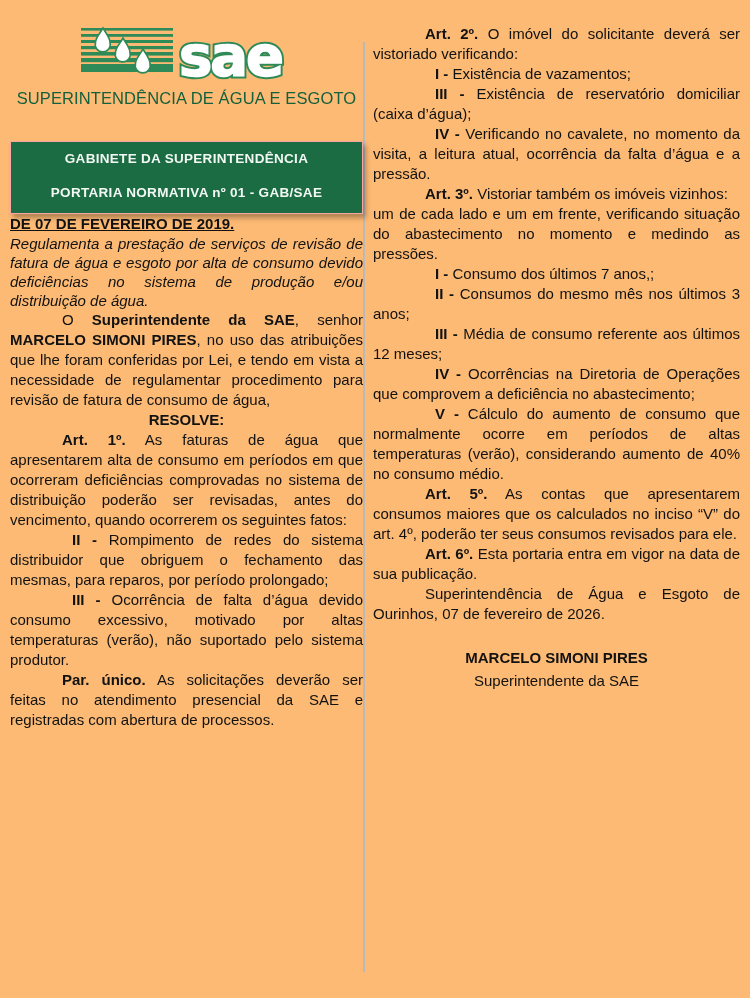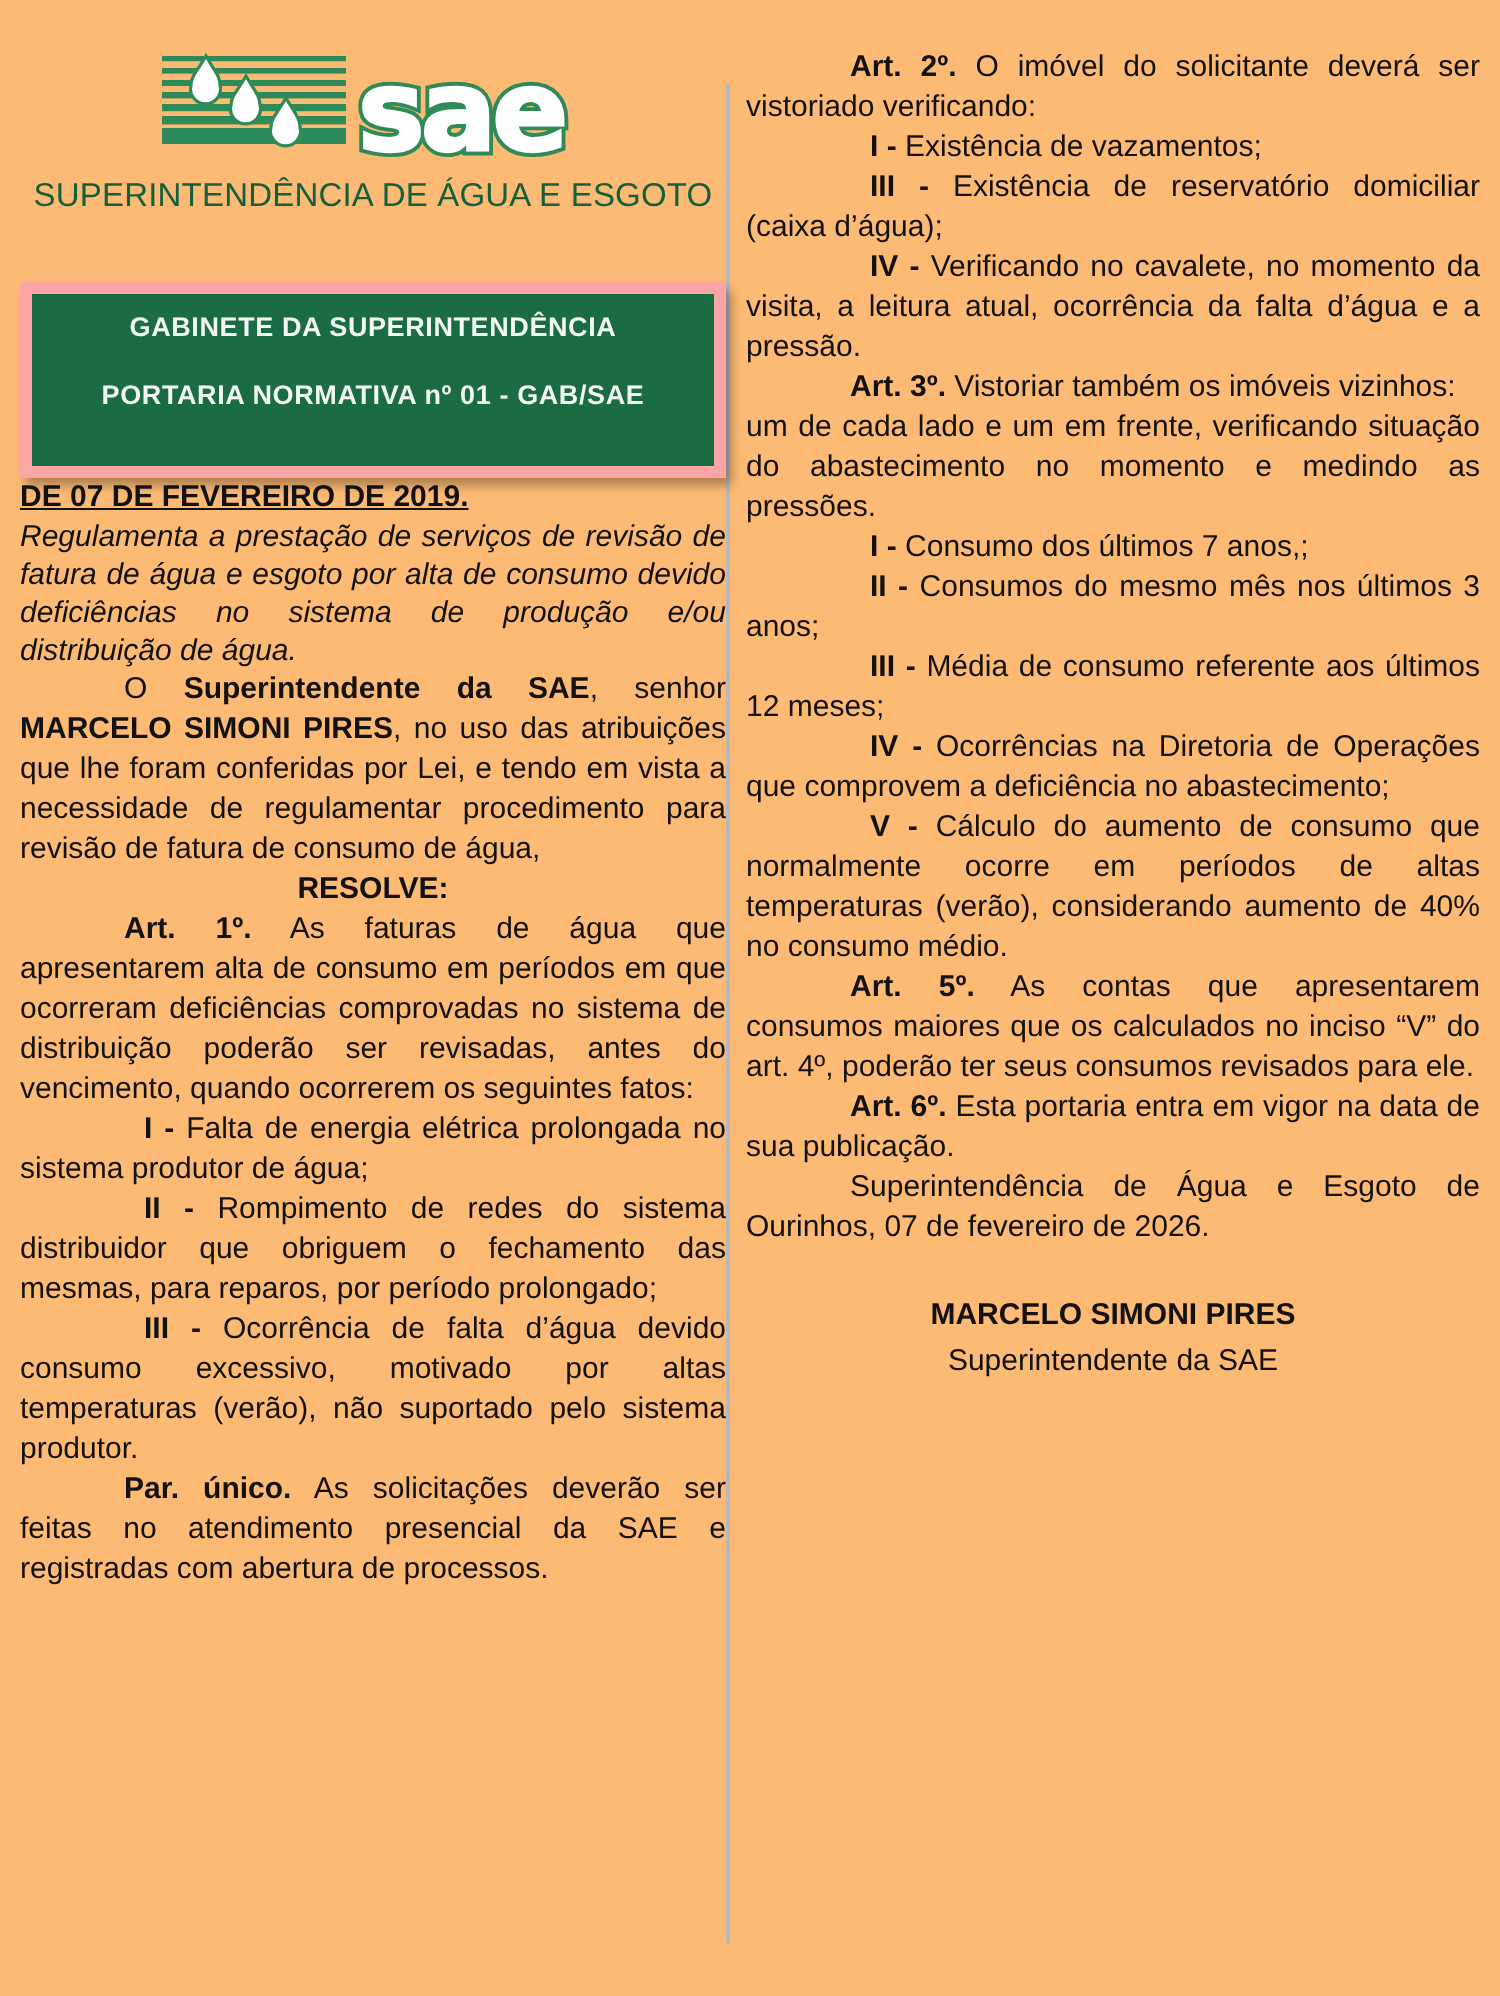--- a/index.html
+++ b/index.html
@@ -17,24 +17,24 @@
   .col-left{position:absolute;left:10px;top:0;width:353px;}
   .col-right{position:absolute;left:373px;top:0;width:367px;}
 
   
   .logo-wrap{margin:24px auto 0;width:212px;height:56px;}
   .org-name{
     margin-top:9px;text-align:center;font-weight:normal;
     font-size:16.5px;color:#14603c;letter-spacing:.1px;
   }
   .banner{
-    margin-top:33px;background:#1b6b43;border:6px solid #fca5a5;
+    margin-top:33px;background:#1b6b43;border:1px solid #fca5a5;
     box-shadow:3px 4px 5px rgba(0,0,0,.30);
     color:#f2f8f3;text-align:center;
-    padding:9px 4px 28px;
+    padding:9px 4px 13px;
   }
   .banner .b1,.banner .b2{font-weight:bold;font-size:13.5px;letter-spacing:.3px;}
   .banner .b2{margin-top:19px;}
 
   
   .doc{font-size:15px;line-height:20px;text-align:justify;hyphens:auto;-webkit-hyphens:auto;}
   .doc p{margin:0;}
   b{font-weight:bold;}
 
   .date-heading{
@@ -104,21 +104,20 @@
     <div class="doc">
       <p class="date-heading">DE 07 DE FEVEREIRO DE 2019. </p>
       <p class="summary">Regulamenta a prestação de serviços de revisão de fatura de água e esgoto por alta de consumo devido deficiências no sistema de produção e/ou distribuição de água.</p>
 
       <p class="p-intro"><span>O </span><b>Superintendente da SAE</b><span>, senhor </span><b>MARCELO SIMONI PIRES</b><span>, no uso das atribuições que lhe foram conferidas por Lei, e tendo em vista a necessidade de regulamentar procedimento para revisão de fatura de consumo de água,</span></p>
 
       <p class="p-resolve">RESOLVE:</p>
 
       <p class="p-art mt24"><b>Art. 1º.</b> <span>As faturas de água que apresentarem alta de consumo em períodos em que ocorreram deficiências comprovadas no sistema de distribuição poderão ser revisadas, antes do vencimento, quando ocorrerem os seguintes fatos:</span></p>
 
-      <p class="p-item mt26"><b>I -</b> <span>Falta de energia elétrica prolongada no sistema produtor de água;</span></p>
       <p class="p-item mt26"><b>II -</b> <span>Rompimento de redes do sistema distribuidor que obriguem o fechamento das mesmas, para reparos, por período prolongado;</span></p>
       <p class="p-item mt24"><b>III -</b> <span>Ocorrência de falta d’água devido consumo excessivo, motivado por altas temperaturas (verão), não suportado pelo sistema produtor.</span></p>
 
       <p class="p-art mt22"><b>Par. único.</b> <span>As solicitações deverão ser feitas no atendimento presencial da SAE e registradas com abertura de processos.</span></p>
     </div>
   </div>
 
   <div class="col-right doc">
 
     <p class="p-art first"><b>Art. 2º.</b> <span>O imóvel do solicitante deverá ser vistoriado verificando:</span></p>

